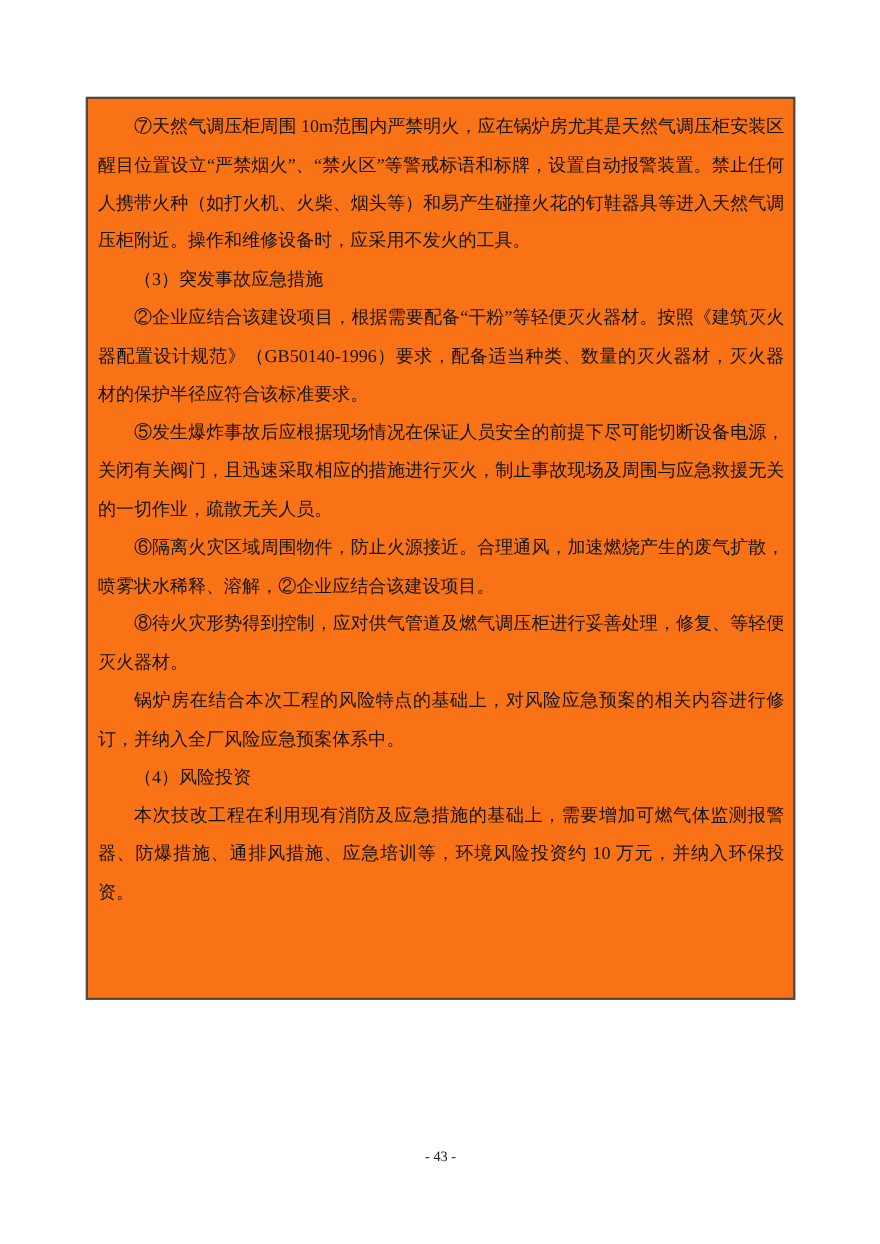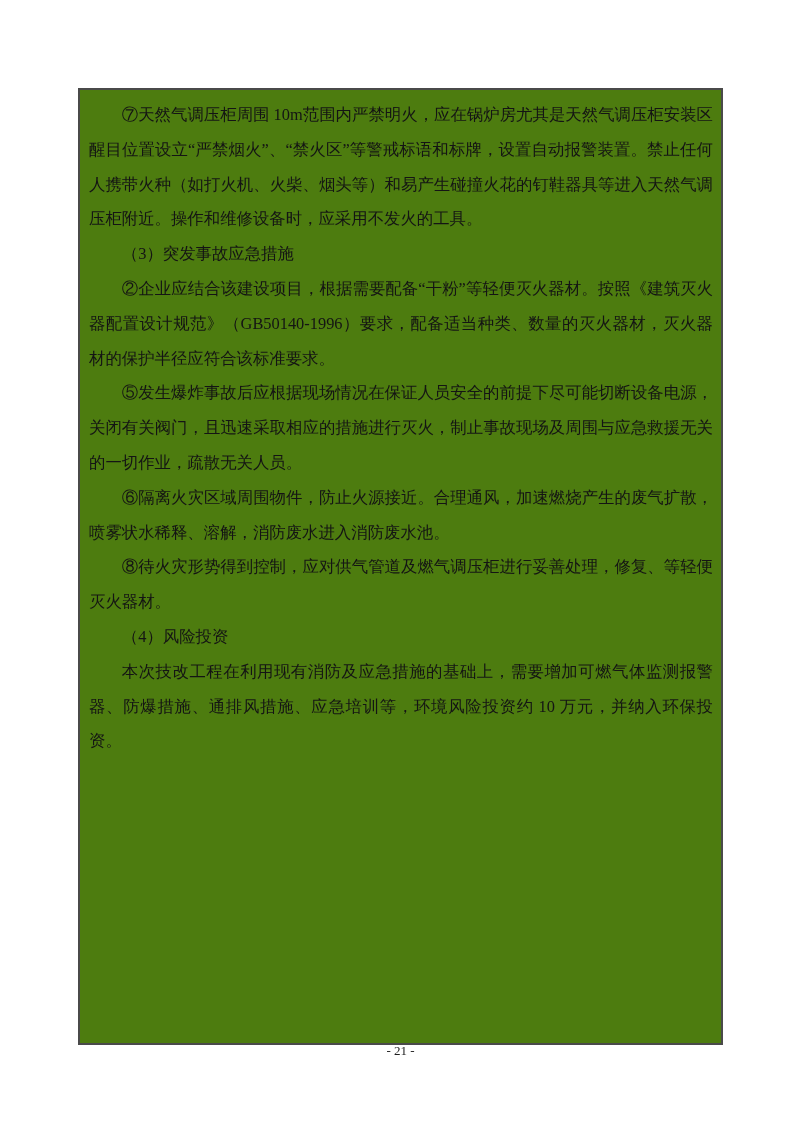--- a/index.html
+++ b/index.html
@@ -13,26 +13,26 @@
     height: 1131px;
     font-family: "Liberation Serif", "DejaVu Serif", serif;
     color: #141414;
     overflow: hidden;
   }
   .doc-cell {
     position: absolute;
     left: 78px;
     top: 88px;
     width: 645px;
-    height: 957px;
+    height: 821px;
     border: 2px solid #4a4a4a;
     box-sizing: border-box;
     padding: 8px 8px 0 9px;
     overflow: hidden;
-    background: #4d7c0f;
+    background: #f97316;
   }
   .para {
     margin: 0;
     font-size: 16.4px;
     line-height: 34.8px;
     text-align: justify;
     text-indent: 2em;
     color: #141414;
     word-break: break-all;
   }
@@ -48,19 +48,20 @@
   }
 </style>
 </head>
 <body>
 
 <div class="doc-cell">
   <p class="para">⑦天然气调压柜周围 10m范围内严禁明火，应在锅炉房尤其是天然气调压柜安装区醒目位置设立“严禁烟火”、“禁火区”等警戒标语和标牌，设置自动报警装置。禁止任何人携带火种（如打火机、火柴、烟头等）和易产生碰撞火花的钉鞋器具等进入天然气调压柜附近。操作和维修设备时，应采用不发火的工具。</p>
   <p class="para">（3）突发事故应急措施</p>
   <p class="para">②企业应结合该建设项目，根据需要配备“干粉”等轻便灭火器材。按照《建筑灭火器配置设计规范》（GB50140-1996）要求，配备适当种类、数量的灭火器材，灭火器材的保护半径应符合该标准要求。</p>
   <p class="para">⑤发生爆炸事故后应根据现场情况在保证人员安全的前提下尽可能切断设备电源，关闭有关阀门，且迅速采取相应的措施进行灭火，制止事故现场及周围与应急救援无关的一切作业，疏散无关人员。</p>
-  <p class="para">⑥隔离火灾区域周围物件，防止火源接近。合理通风，加速燃烧产生的废气扩散，喷雾状水稀释、溶解，消防废水进入消防废水池。</p>
+  <p class="para">⑥隔离火灾区域周围物件，防止火源接近。合理通风，加速燃烧产生的废气扩散，喷雾状水稀释、溶解，②企业应结合该建设项目。</p>
   <p class="para">⑧待火灾形势得到控制，应对供气管道及燃气调压柜进行妥善处理，修复、等轻便灭火器材。</p>
+  <p class="para">锅炉房在结合本次工程的风险特点的基础上，对风险应急预案的相关内容进行修订，并纳入全厂风险应急预案体系中。</p>
   <p class="para">（4）风险投资</p>
   <p class="para">本次技改工程在利用现有消防及应急措施的基础上，需要增加可燃气体监测报警器、防爆措施、通排风措施、应急培训等，环境风险投资约 10 万元，并纳入环保投资。</p>
 </div>
 
-<div class="page-footer">- 21 -</div>
+<div class="page-footer">- 43 -</div>
 
 </body></html>

